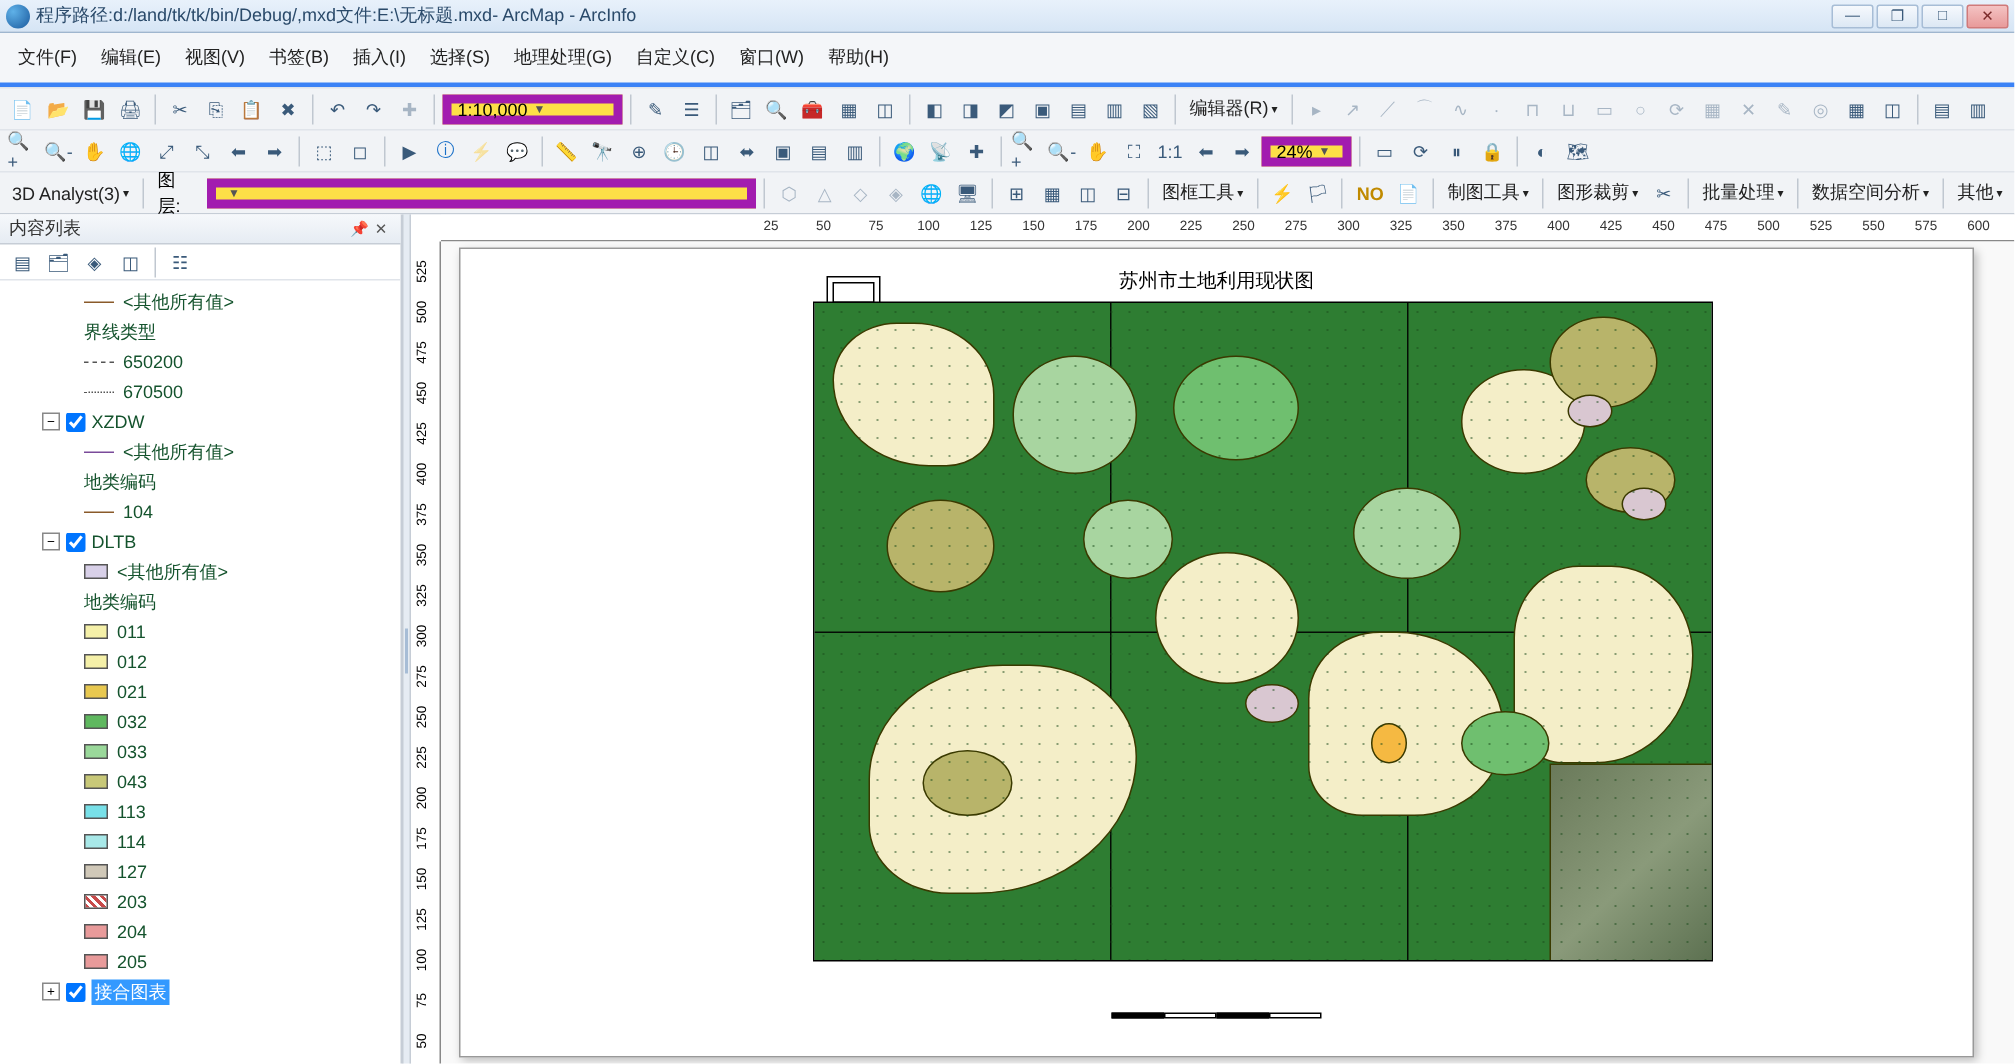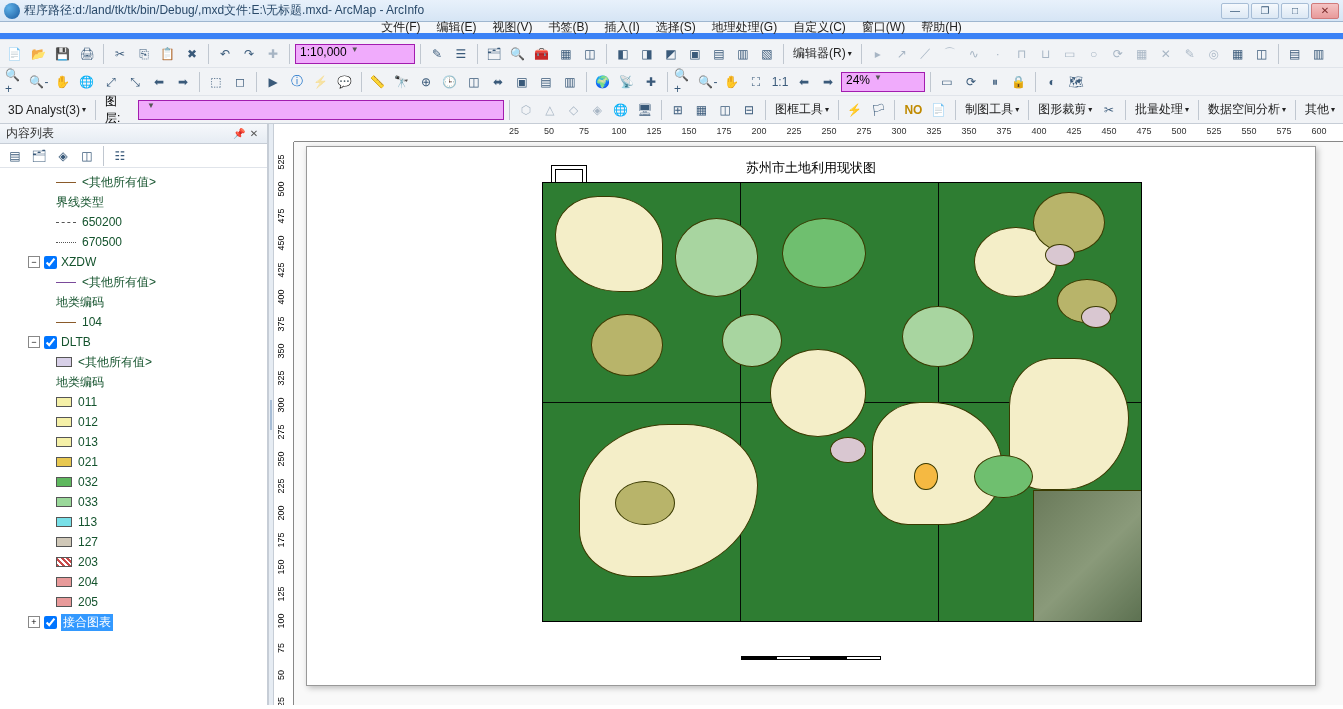--- a/index.html
+++ b/index.html
@@ -7,30 +7,30 @@
 
 
 .titlebar { height: 22px; background: linear-gradient(#e8f1fb,#d6e5f5); display: flex; align-items: center; padding: 0 4px; border-bottom: 1px solid #9fb6cf; }
 .titlebar .appicon { width: 16px; height: 16px; background: radial-gradient(circle at 30% 30%,#5fb1e8,#1a5a9e); border-radius: 50%; margin-right: 4px; }
 .titlebar .title { flex: 1; color: #2a4a6a; font-size: 12px; white-space: nowrap; overflow: hidden; }
 .titlebar .winbtns { display: flex; gap: 2px; }
 .titlebar .winbtn { width: 28px; height: 16px; background: linear-gradient(#f6f9fd,#dce8f4); border: 1px solid #a7bdd6; border-radius: 2px; display: flex; align-items: center; justify-content: center; color: #3a5a7a; font-size: 10px; cursor: pointer; }
 .titlebar .winbtn.close { background: linear-gradient(#f4c3c3,#e89a9a); border-color: #d07a7a; color: #7a2a2a; }
 
 
-.menubar { height: 17px; background: #f4f6f9; border-bottom: 6px solid #3b82f6; display: flex; align-items: center; padding: 0 4px; justify-content: center; }
+.menubar { height: 36px; background: #f4f6f9; border-bottom: 3px solid #3b82f6; display: flex; align-items: center; padding: 0 4px; }
 .menubar .menuitem { padding: 2px 8px; color: #222; cursor: pointer; }
 
 
 .toolbars { background: #f1f3f6; border-bottom: 1px solid #c6cdd6; }
 .toolrow { height: 28px; display: flex; align-items: center; padding: 0 4px; gap: 2px; border-top: 1px solid #e0e4ea; }
 .tool { width: 22px; height: 22px; display: flex; align-items: center; justify-content: center; border: 1px solid transparent; border-radius: 2px; cursor: pointer; color: #3a5a7a; }
 .tool.disabled { opacity: .4; cursor: default; }
 .sep { width: 1px; height: 20px; background: #c0c7d0; margin: 0 3px; }
-.combo { height: 20px; border: 1px solid #a21caf; background: #f0abfc; display: flex; padding: 0 4px; font-size: 11px; }
+.combo { height: 20px; border: 6px solid #a21caf; background: #fde047; display: flex; align-items: center; padding: 0 4px; font-size: 11px; }
 .combo .arrow { margin-left: 4px; font-size: 8px; color: #555; }
 .toollabel { padding: 0 4px; color: #222; white-space: nowrap; cursor: pointer; display: flex; align-items: center; }
 .toollabel .arrow { margin-left: 2px; font-size: 8px; }
 
 
 .mainarea { display: flex; height: calc(709px - 22px - 22px - 84px); }
 
 
 .toc { width: 268px; border-right: 1px solid #c6cdd6; display: flex; flex-direction: column; background: #fff; }
 .toc-header { height: 20px; background: linear-gradient(#f6f8fb,#e6ecf3); border-bottom: 1px solid #c6cdd6; display: flex; align-items: center; padding: 0 6px; font-size: 11px; color: #333; }
@@ -207,21 +207,21 @@
     <div class="tool">📡</div>
     <div class="tool">✚</div>
     <div class="sep"></div>
     <div class="tool">🔍+</div>
     <div class="tool">🔍-</div>
     <div class="tool">✋</div>
     <div class="tool">⛶</div>
     <div class="tool">1:1</div>
     <div class="tool">⬅</div>
     <div class="tool">➡</div>
-    <div class="combo" style="width:84px">
+    <div class="combo" style="width:60px">
         <span>24%</span>
         <span class="arrow">▼</span>
       </div>
     <div class="sep"></div>
     <div class="tool">▭</div>
     <div class="tool">⟳</div>
     <div class="tool">⏸</div>
     <div class="tool">🔒</div>
     <div class="sep"></div>
     <div class="tool">◐</div>
@@ -356,38 +356,42 @@
         </div>
       <div class="toc-item indent3">
           <span class="swatch" style="background:#f5f0a8"></span>
           <span class="label">011</span>
         </div>
       <div class="toc-item indent3">
           <span class="swatch" style="background:#f5f0a8"></span>
           <span class="label">012</span>
         </div>
       <div class="toc-item indent3">
-          <span class="swatch" style="background:#f5f0a8"></span>
-          <span class="label">013</span>
-        </div>
-      <div class="toc-item indent3">
           <span class="swatch" style="background:#e8c850"></span>
           <span class="label">021</span>
         </div>
       <div class="toc-item indent3">
           <span class="swatch" style="background:#5fb85f"></span>
           <span class="label">032</span>
         </div>
       <div class="toc-item indent3">
           <span class="swatch" style="background:#9ad89a"></span>
           <span class="label">033</span>
         </div>
       <div class="toc-item indent3">
+          <span class="swatch" style="background:#c8c878"></span>
+          <span class="label">043</span>
+        </div>
+      <div class="toc-item indent3">
           <span class="swatch" style="background:#78e0e8"></span>
           <span class="label">113</span>
+        </div>
+      <div class="toc-item indent3">
+          <span class="swatch" style="background:#a8e8e8"></span>
+          <span class="label">114</span>
         </div>
       <div class="toc-item indent3">
           <span class="swatch" style="background:#d0c8b8"></span>
           <span class="label">127</span>
         </div>
       <div class="toc-item indent3">
           <span class="swatch" style="background:repeating-linear-gradient(45deg,#c84a4a,#c84a4a 2px,#fff 2px,#fff 4px)"></span>
           <span class="label">203</span>
         </div>
       <div class="toc-item indent3">

